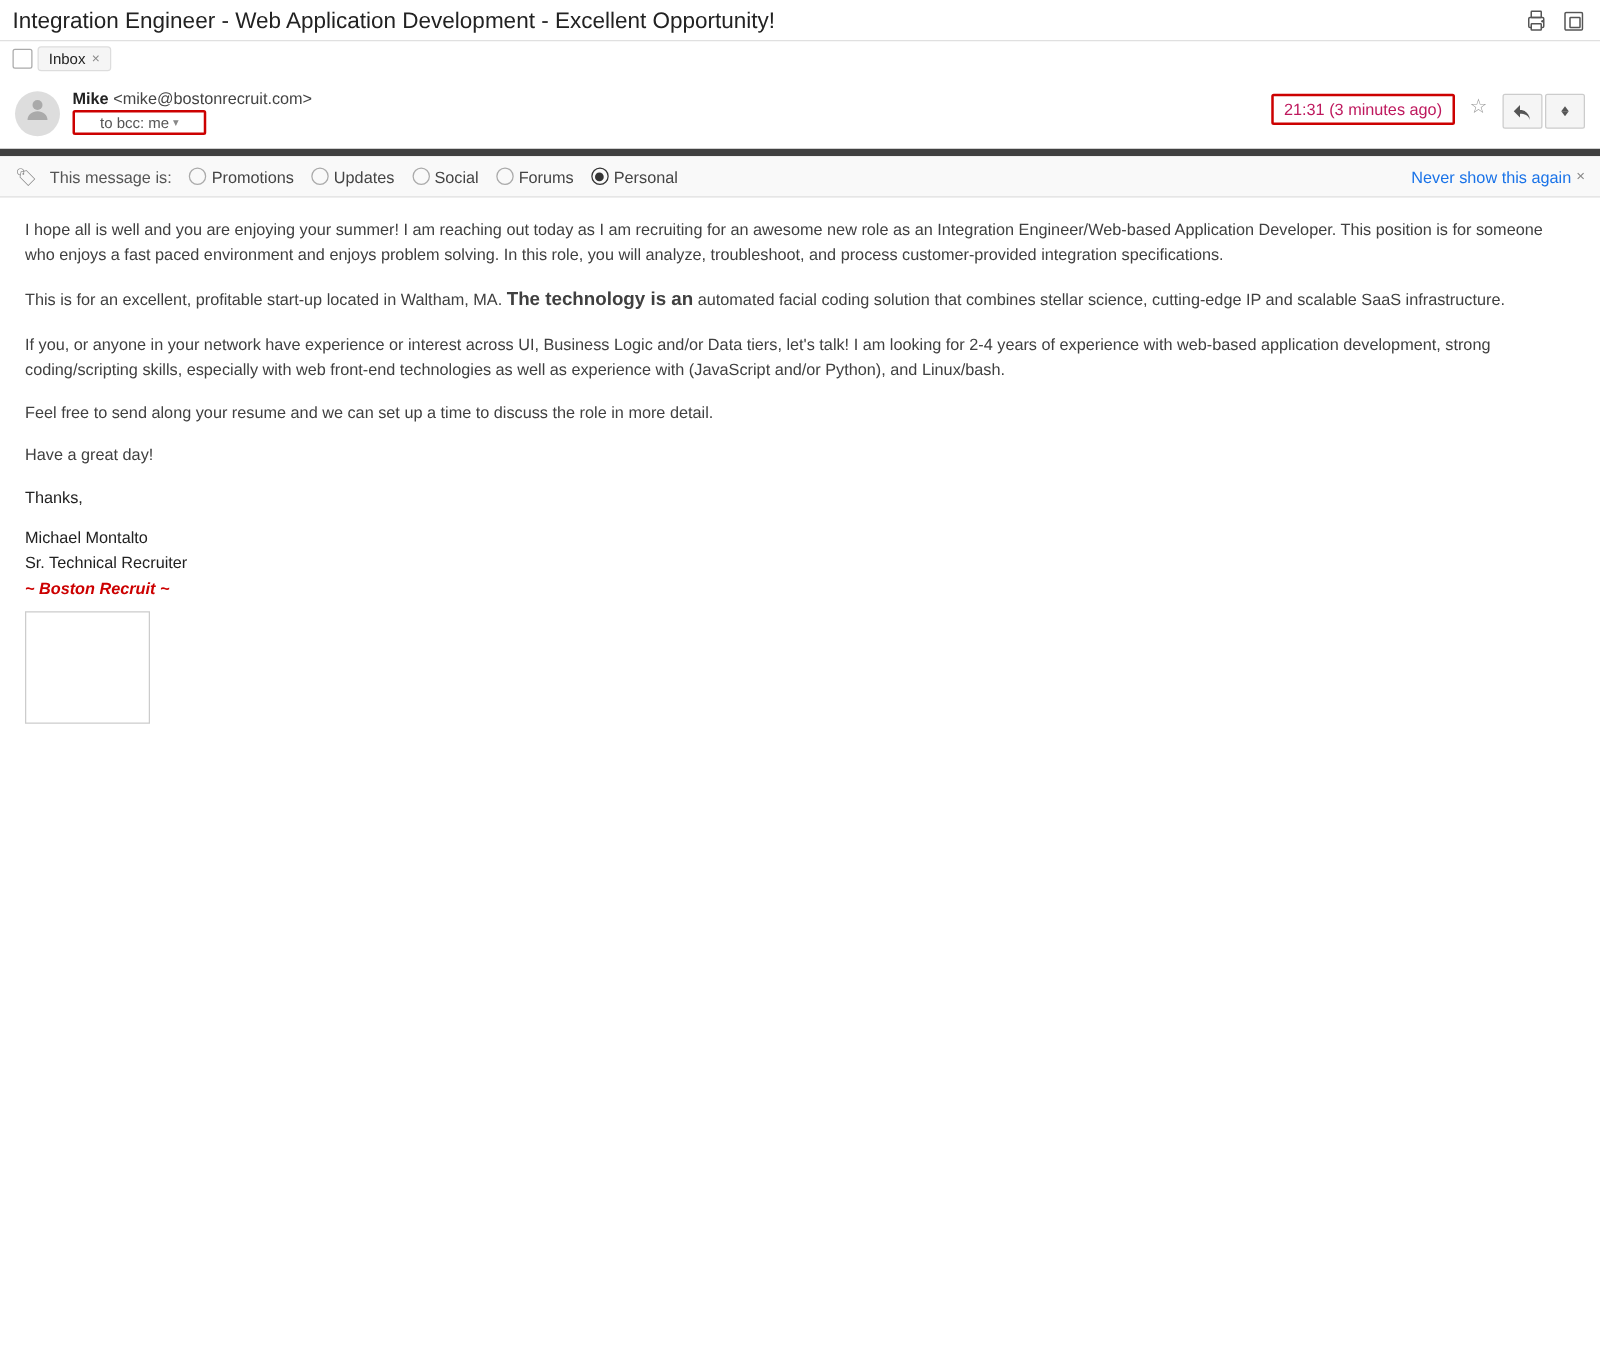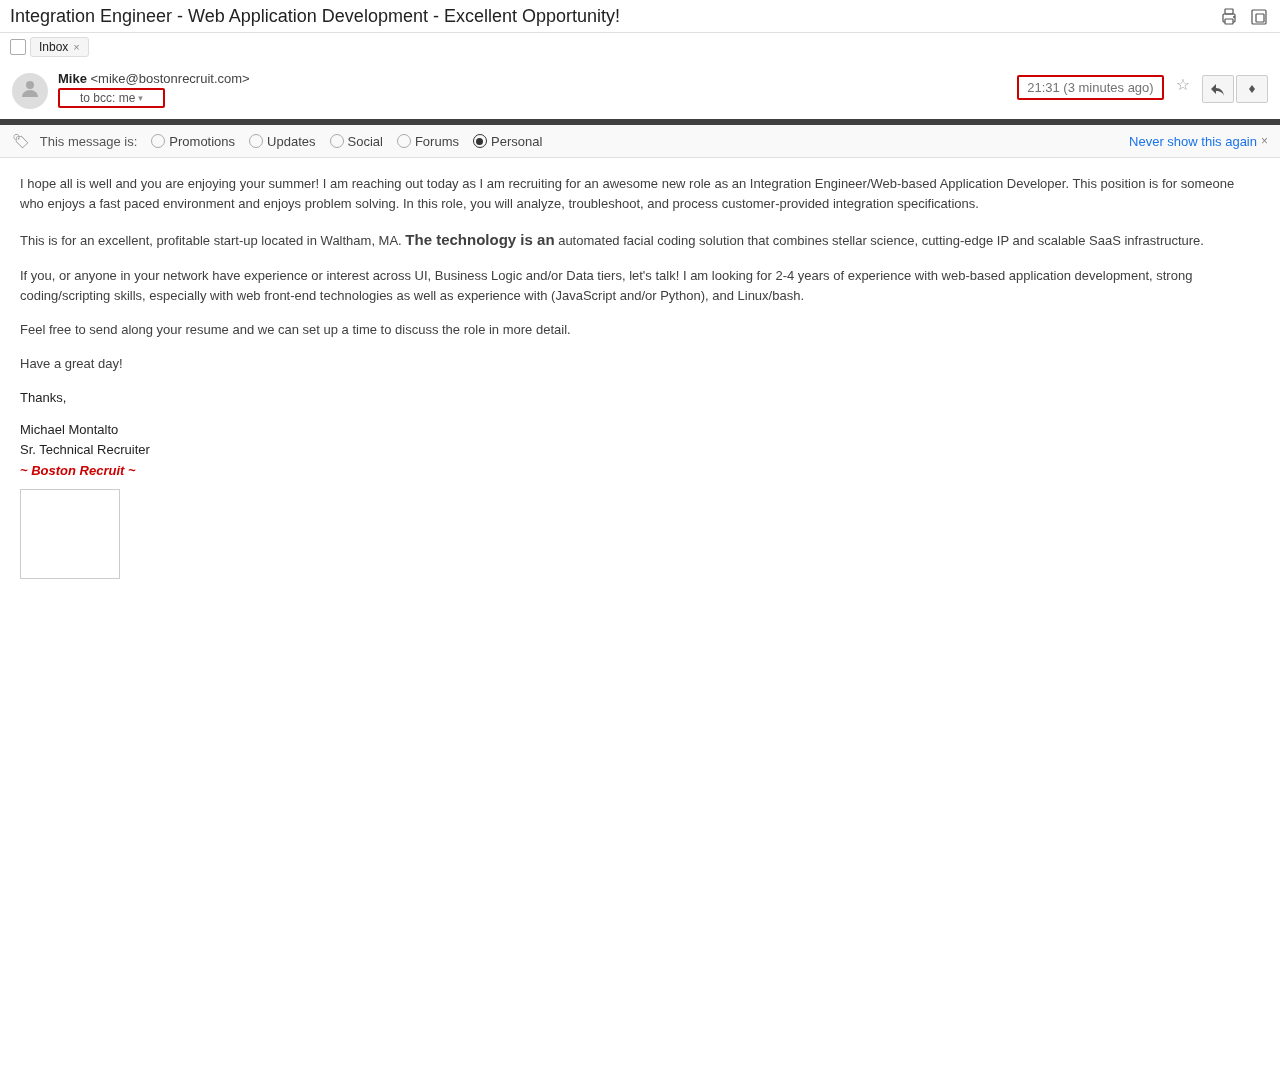--- a/index.html
+++ b/index.html
@@ -133,21 +133,21 @@
       display: flex;
       align-items: flex-start;
       gap: 8px;
       margin-top: 4px;
     }
     .timestamp-box {
       border: 2px solid #cc0000;
       border-radius: 2px;
       padding: 3px 8px;
       font-size: 13px;
-      color: #737373;
+      color: #be185d;
       white-space: nowrap;
     }
     .action-buttons {
       display: flex;
       gap: 2px;
     }
     .action-btn {
       width: 32px;
       height: 28px;
       border: 1px solid #ccc;

